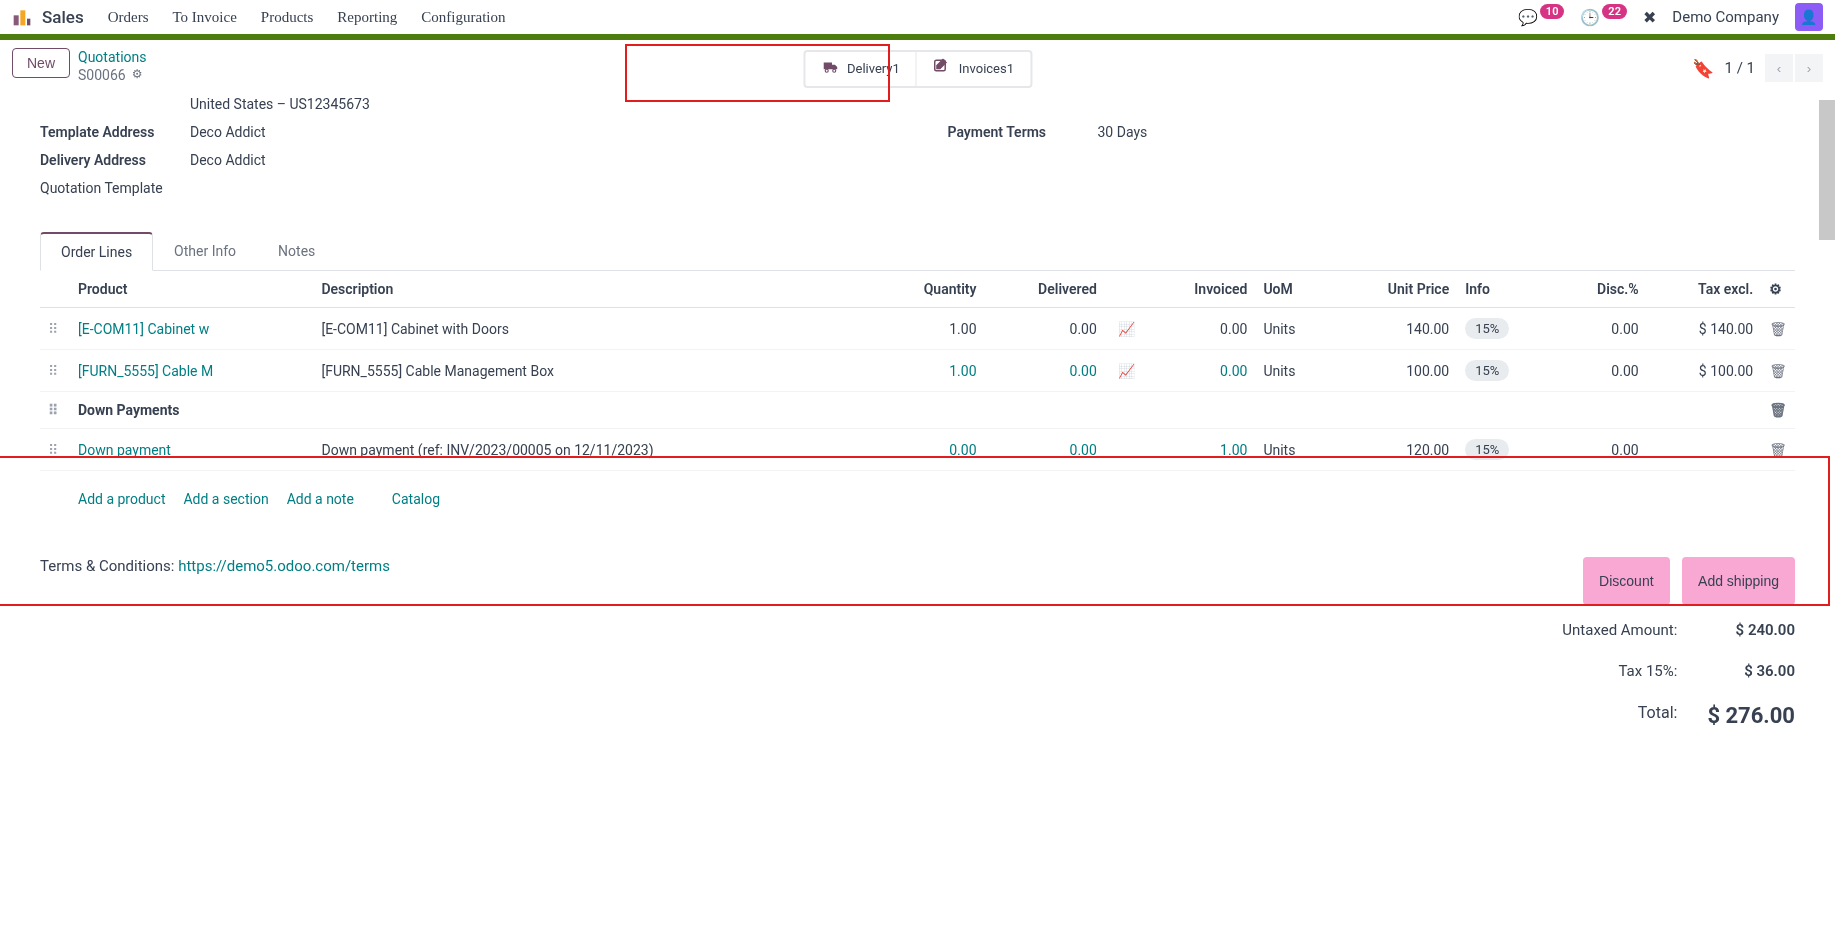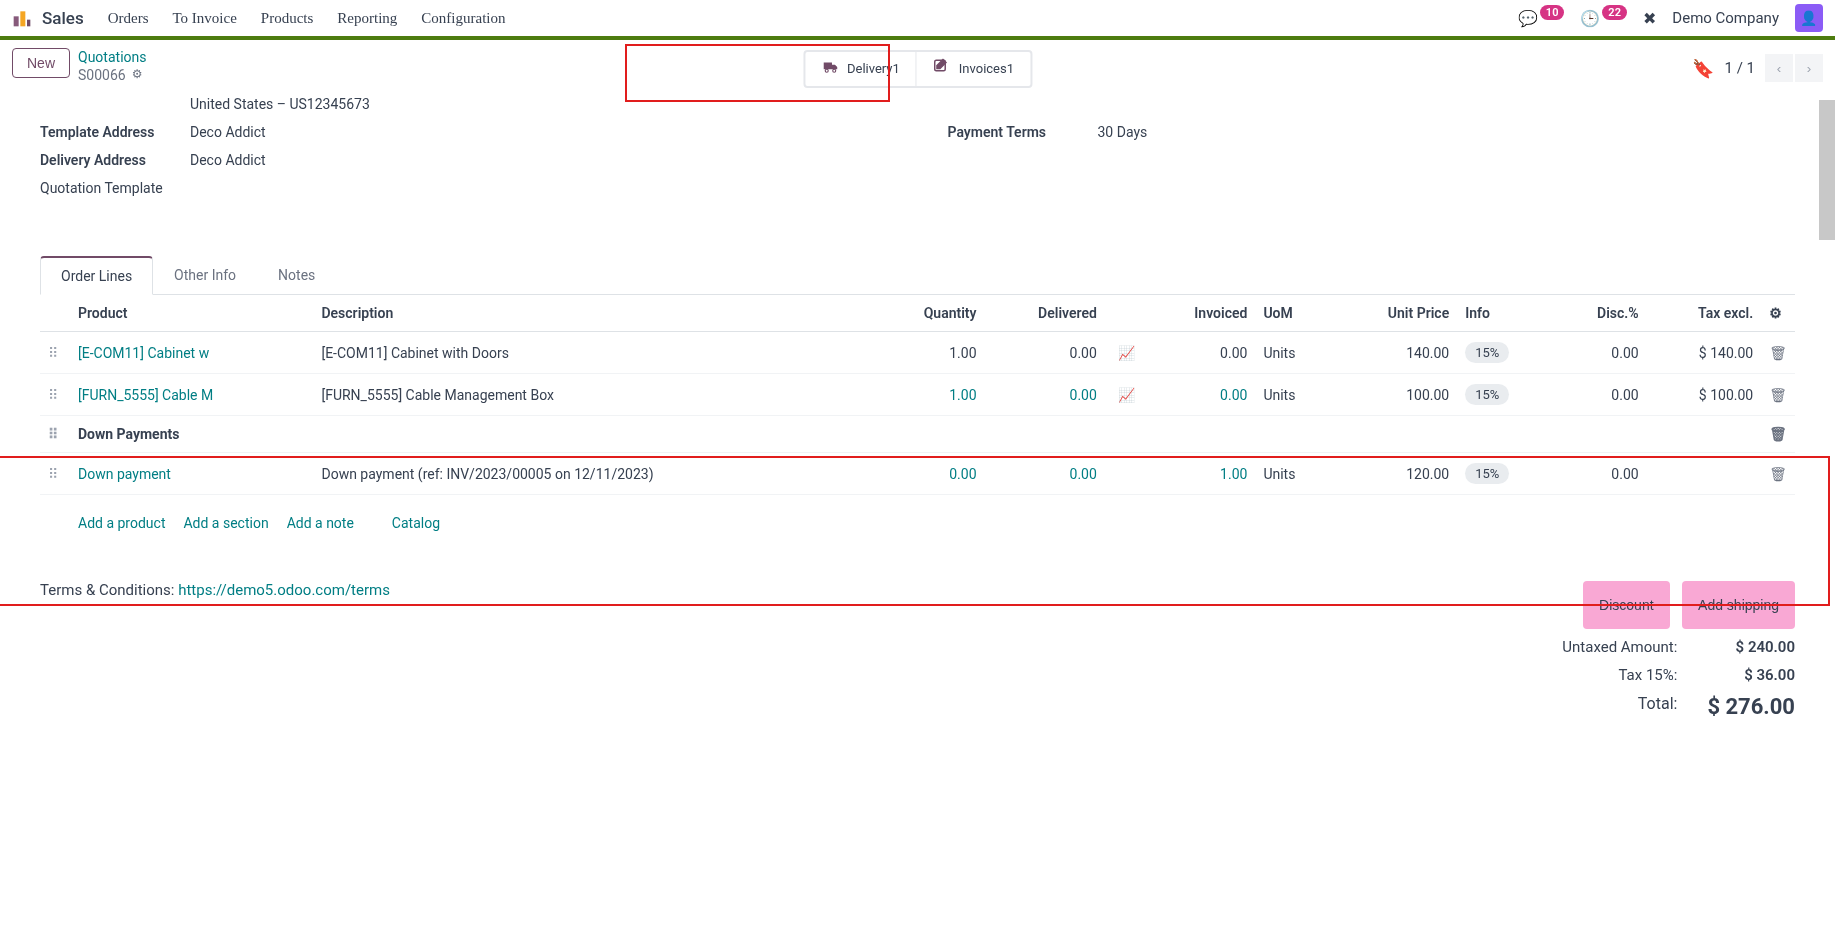--- a/index.html
+++ b/index.html
@@ -1,19 +1,19 @@
 <!DOCTYPE html>
 <html><head>
 <meta charset="utf-8">
 <style>
 * { box-sizing: border-box; margin: 0; padding: 0; }
 body { font-family: -apple-system, BlinkMacSystemFont, "Segoe UI", Roboto, Arial, sans-serif; font-size: 14px; color: #374151; background: #fff; }
 
 
-.topnav { display: flex; align-items: center; padding: 8px 12px; border-bottom: 4px solid #4d7c0f; height: 40px; }
+.topnav { display: flex; align-items: center; padding: 8px 12px; border-bottom: 6px solid #4d7c0f; height: 40px; }
 .logo { width: 20px; height: 20px; margin-right: 10px; display: inline-block; }
 .app-title { font-size: 17px; font-weight: 500; margin-right: 24px; color: #374151; }
 .nav-items { display: flex; gap: 24px; flex: 1; }
 .nav-item { color: #374151; cursor: pointer; font-size: 15px; font-family: Liberation Serif, serif; }
 .nav-right { display: flex; align-items: center; gap: 16px; }
 .badge { background: #d63384; color: #fff; border-radius: 10px; padding: 1px 6px; font-size: 11px; font-weight: 600; margin-left: 2px; position: relative; top:-6px;}
 .icon-btn { display: inline-flex; align-items: center; cursor: pointer; font-size: 16px; }
 .company-label { font-size: 15px; color: #374151; }
 .avatar { width: 28px; height: 28px; border-radius: 4px; background: #8b5cf6; display: inline-flex; align-items: center; justify-content: center; color:#fff; font-size:14px;}
 
@@ -46,21 +46,21 @@
 .content { padding: 0 40px 40px 40px; position: relative; }
 .form-grid { display:flex; gap: 60px; padding: 0 0 20px 0; }
 .form-col { flex:1; }
 .form-row { display:flex; padding: 6px 0; align-items:flex-start;}
 .form-label { width: 150px; font-weight: 600; color:#374151; font-size:14px; }
 .form-value { color:#374151; font-size:14px; }
 .help-q { color:#17a2b8; font-size:11px; position:relative; top:-4px; margin-left:4px;}
 
 
 .tabs { display:flex; border-bottom:1px solid #dee2e6; margin-top:10px;}
-.tab { padding: 10px 20px; cursor:pointer; color:#6b7280; font-size:14px; border:1px solid transparent; border-bottom:none;margin-top:24px; }
+.tab { padding: 10px 20px; cursor:pointer; color:#6b7280; font-size:14px; border:1px solid transparent; border-bottom:none; }
 .tab.active { border:1px solid #dee2e6; border-bottom:1px solid #fff; margin-bottom:-1px; border-top:2px solid #714b67; color:#374151; border-radius: 4px 4px 0 0;}
 
 
 .order-table { width:100%; border-collapse: collapse; }
 .order-table th { text-align:left; padding: 10px 8px; font-weight:600; font-size:14px; color:#374151; border-bottom:1px solid #dee2e6; }
 .order-table th.num, .order-table td.num { text-align: right; }
 .order-table td { padding: 10px 8px; font-size:14px; border-bottom:1px solid #f1f3f5; vertical-align: middle; }
 .drag-handle { color:#9ca3af; cursor:grab; }
 .product-link { color:#017e84; cursor:pointer; }
 .link-teal { color:#017e84; }
@@ -70,21 +70,21 @@
 .section-row td { font-weight:700; color:#374151; }
 .add-links { display:flex; gap:18px; padding:10px 8px 10px 60px;}
 .add-link { color:#017e84; cursor:pointer; font-size:14px;}
 .gear-col { color:#6b7280; cursor:pointer;}
 
 
 .bottom { display:flex; justify-content:space-between; margin-top:30px; align-items:flex-start;}
 .terms { font-size:15px; }
 .totals-col { text-align:right; min-width: 300px;}
 .btn-secondary { background:#f9a8d4; color:#374151; border:none; padding:16px 16px; border-radius:4px; cursor:pointer; font-size:14px; margin-left:9px;}
-.totals-grid { margin-top: 9px; display:grid; grid-template-columns: auto auto; gap: 10px 30px; justify-content:end;}
+.totals-grid { margin-top: 16px; display:grid; grid-template-columns: auto auto; gap: 23px 30px; justify-content:end;}
 .total-label { font-size:15px; color:#374151; text-align:right;}
 .total-value { font-size:15px; font-weight:600; text-align:right;}
 .grand-total-label { font-size:16px; }
 .grand-total { font-size:22px; font-weight:700;}
 
 .red-box-big { position:absolute; border:2px solid #e11d1d; pointer-events:none; }
 
 .scrollbar-fake { position:fixed; right:0; top:100px; width:16px; height: 140px; background:#c8c8c8; border-radius:0;}
 
 .truck-svg, .edit-svg { width:18px; height:18px; }

